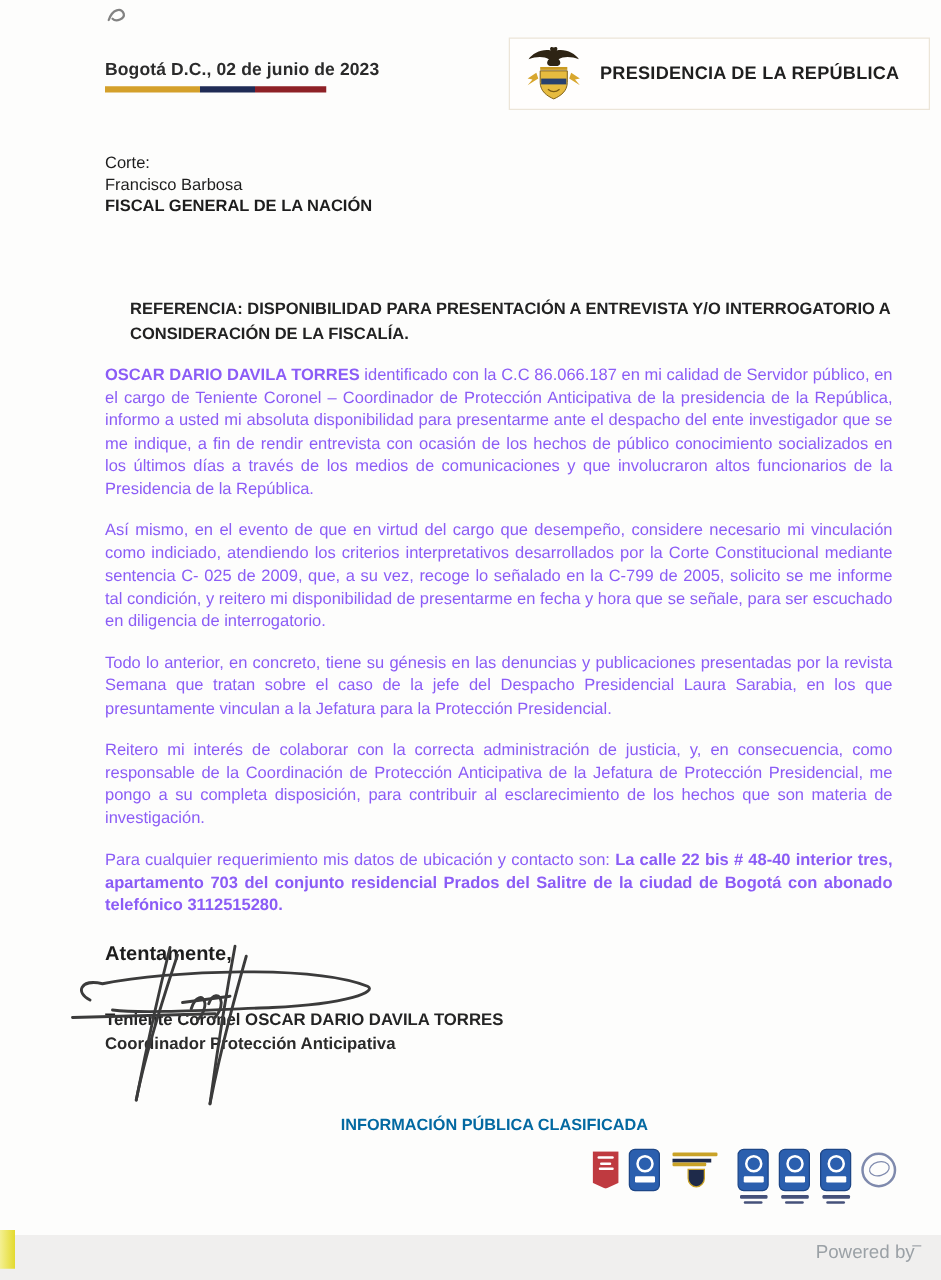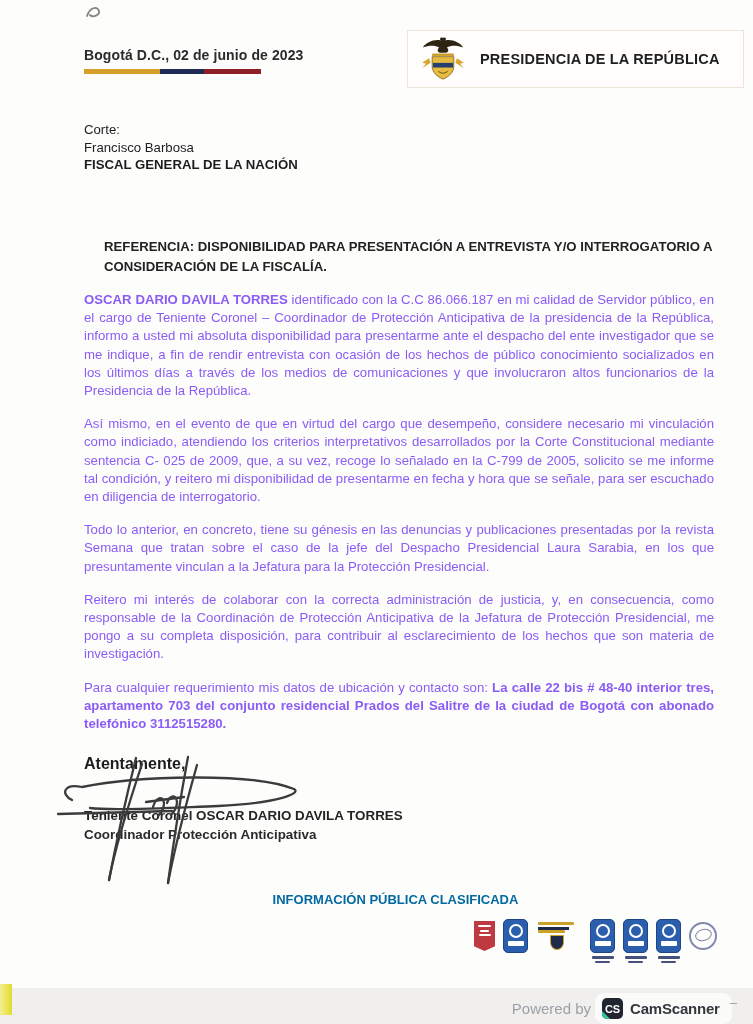--- a/index.html
+++ b/index.html
@@ -185,20 +185,16 @@
     </div>
     <div class="badge badge-seal">
         <i class="inner"></i>
       </div>
   </div>
 
   <div class="scan-strip"></div>
   <div class="scan-artifact"></div>
   <div class="powered">
     <span class="powered-label">Powered by</span>
-    <span class="cs-pill">
-      <span class="cs-icon">CS</span>
-      <span class="cs-name">CamScanner</span>
-    </span>
     <span class="tm-dash">–</span>
   </div>
 
 </div>
 
 </body></html>

